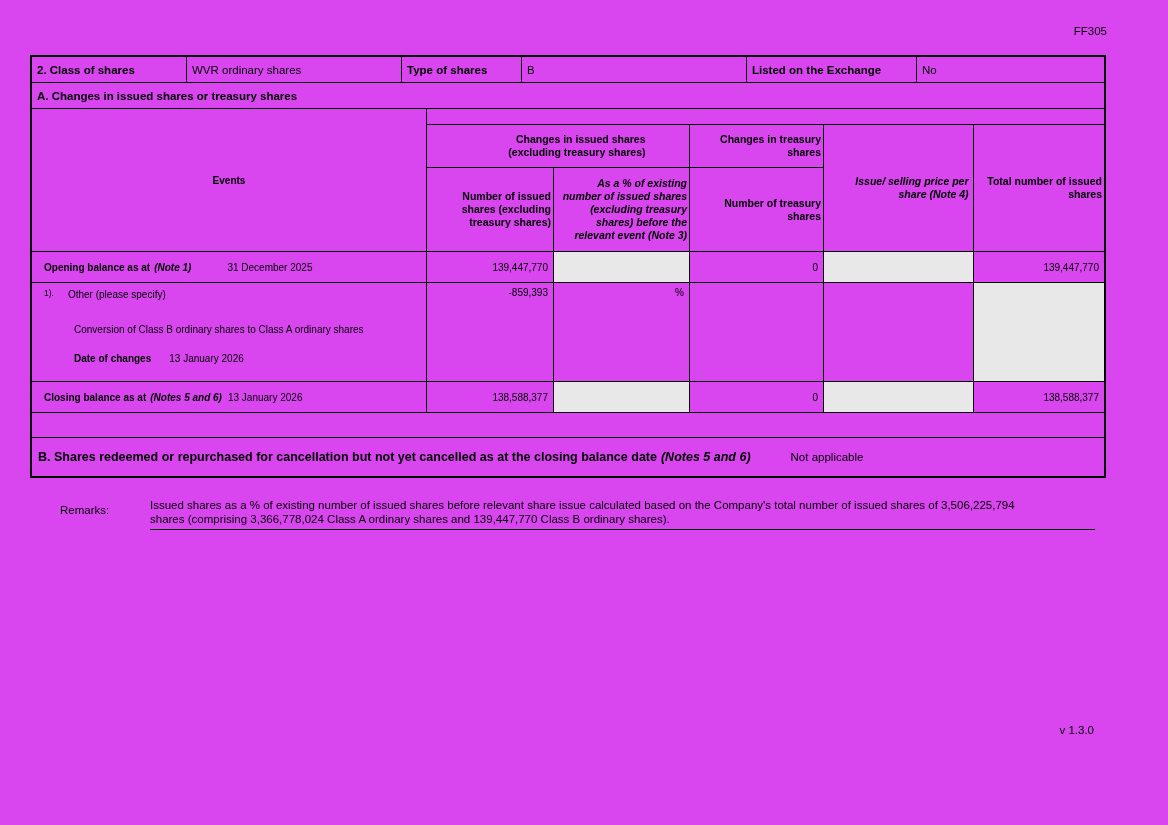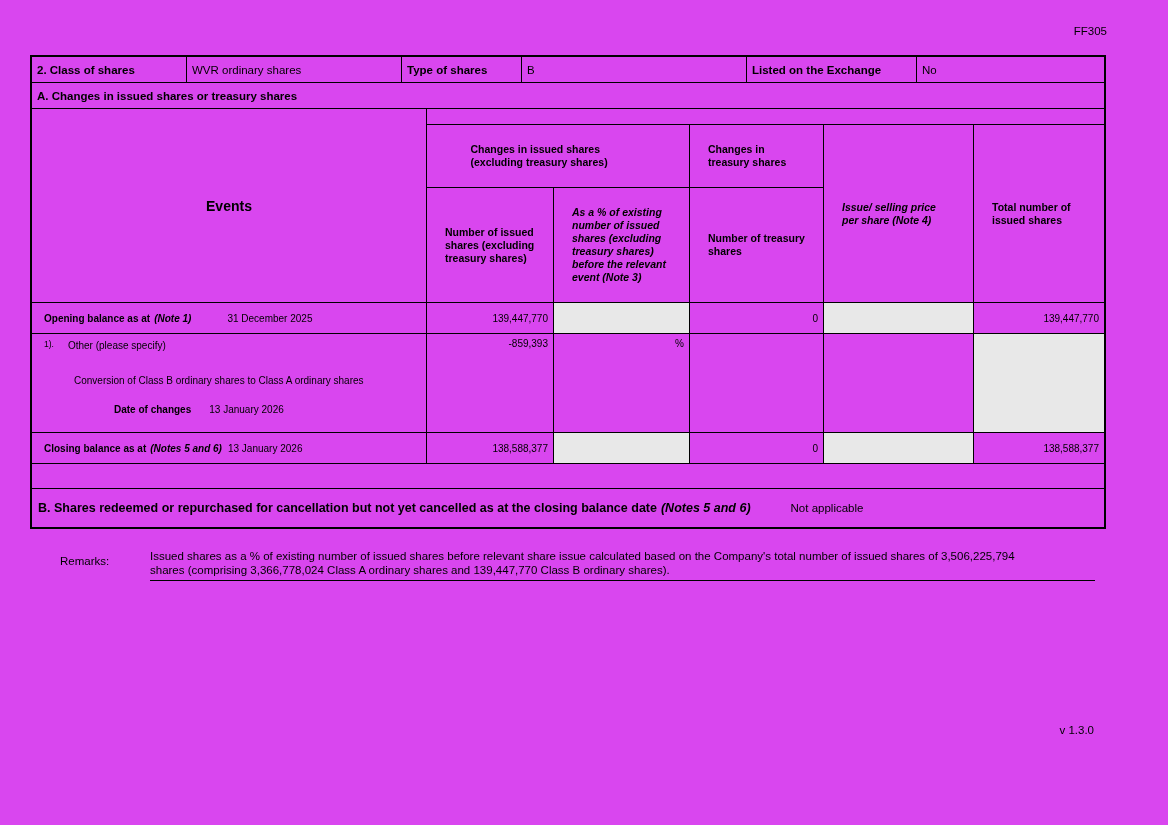--- a/index.html
+++ b/index.html
@@ -12,41 +12,41 @@
 
   table { border-collapse:collapse; width:100%; table-layout:fixed; }
   td { border:1px solid #000; padding:2px 5px; font-size:11.5px; vertical-align:middle; overflow:hidden; }
 
   .t-top td { height:21px; }
   .lbl { font-weight:bold; }
   .a-title { font-weight:bold; height:21px; }
 
   .t-main { margin-top:-1px; }
   .gapcell { border-bottom:none; height:11px; }
-  .events-h { text-align:center; font-weight:bold; font-size:14px; }
-  .hdr { text-align:left; font-weight:bold; font-size:10.5px; line-height:13px; padding:18px; }
+  .events-h { text-align:center; font-weight:bold; font-size:10px; }
+  .hdr { text-align:right; font-weight:bold; font-size:10.5px; line-height:13px; padding:2px; }
   .hdr-inner { margin:0 auto; }
   .w175 { max-width:175px; } .w140 { max-width:140px; } .w128 { max-width:128px; }
   .it { font-style:italic; }
   .num { text-align:right; font-size:10px; padding-right:5px; }
   .shade { background:#e8e8e8; }
   .top { vertical-align:top; padding-top:4px; }
 
   .cell-events { padding-left:12px; }
   .bal-label { font-weight:bold; font-size:10px; }
   .bal-note { font-weight:bold; font-style:italic; font-size:10px; margin-left:4px; }
   .date-gap-lg { margin-left:36px; font-size:10px; }
   .date-gap-sm { margin-left:6px; font-size:10px; }
 
   .ev-idx { font-size:8.5px; vertical-align:top; }
   .ev-kind { font-size:10px; margin-left:14px; }
   .ev-line1 { margin-top:1px; }
   .ev-line2 { font-size:10px; margin-left:30px; margin-top:24px; }
   .ev-line3 { margin-left:30px; margin-top:18px; font-size:10px; }
-  .ev-date-label { font-weight:bold; font-size:10px;margin-left:40px; }
+  .ev-date-label { font-weight:bold; font-size:10px; }
   .ev-date { margin-left:18px; font-size:10px; }
 
   .spacer-cell { height:20px; border-bottom:none; }
   .b-cell { height:34px; padding-left:6px; }
   .b-title { font-weight:bold; font-size:12.5px; }
   .b-note { font-weight:bold; font-style:italic; font-size:12.5px; margin-left:4px; }
   .b-val { font-size:11.5px; margin-left:40px; }
 
   .remarks { display:flex; margin-top:20px; padding-left:30px; }
   .remarks-label { flex:0 0 90px; width:90px; font-size:11.5px; margin-top:6px; }

